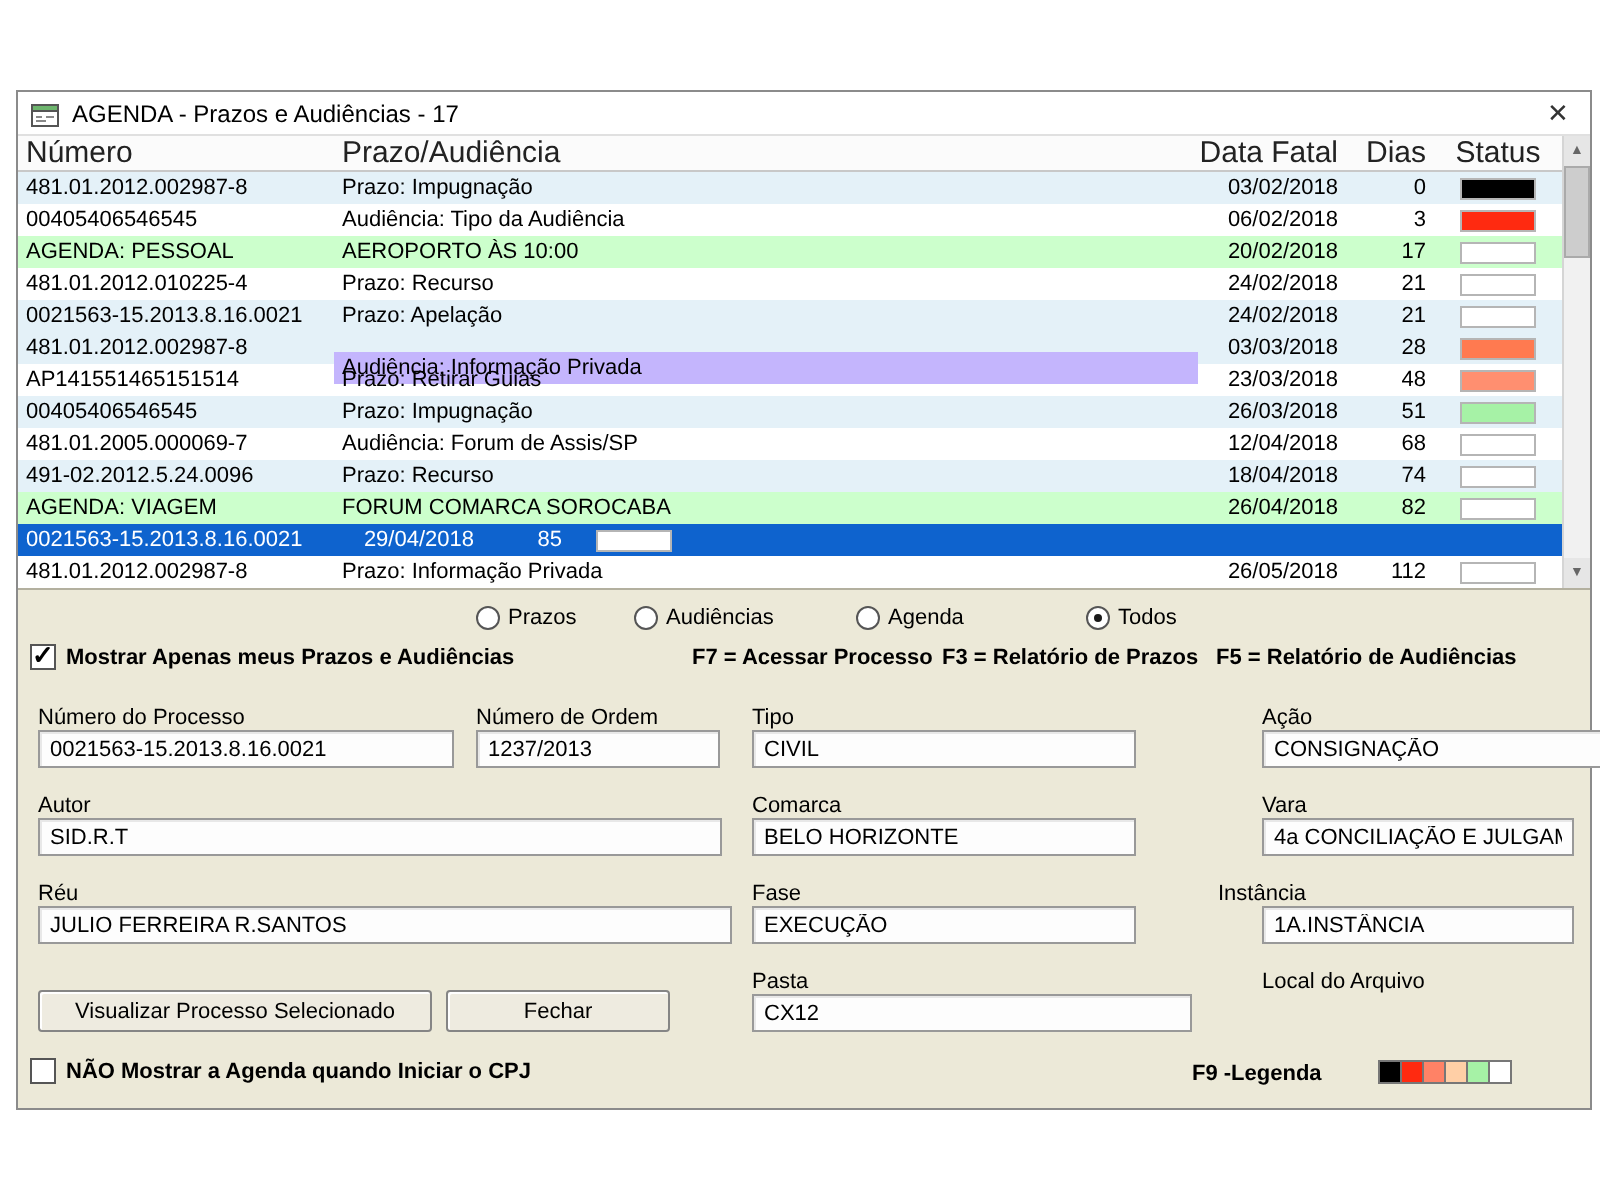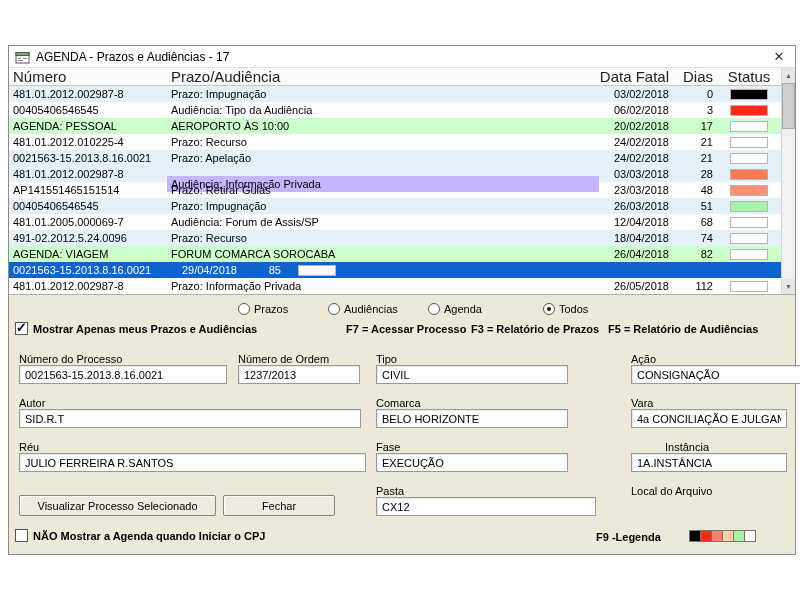--- a/index.html
+++ b/index.html
@@ -35,21 +35,21 @@
                   font-size: 7px; display: flex; align-items: center; justify-content: center; }
   .vscroll .arr.up { top: 0; }
   .vscroll .arr.down { bottom: 0; }
   .vscroll .thumb { position: absolute; left: 0; top: 15px; width: 100%; height: 46px; background: #cdcdcd; border: 1px solid #aaa; }
 
   
   .panel { position: absolute; left: 0; top: 248px; width: 786px; bottom: 0; background: #ece9d8;
            border-top: 1px solid #b3b09f; font-size: 11px; color: #000; }
 
   .radio-item { position: absolute; top: 8px; display: flex; align-items: center; }
-  .r1 { left: 188px; margin-left: 41px; } .r2 { left: 319px; } .r3 { left: 419px; } .r4 { left: 534px; }
+  .r1 { left: 188px; margin-left: 41px; } .r2 { left: 308px; } .r3 { left: 419px; } .r4 { left: 534px; }
   .radio { width: 12px; height: 12px; border: 1px solid #555; border-radius: 50%; background: #fff;
            display: inline-block; position: relative; margin-right: 4px; flex: none; }
   .radio.on::after { content: ""; position: absolute; left: 3px; top: 3px; width: 4px; height: 4px;
                      border-radius: 50%; background: #1a1a1a; }
 
   .cbx { position: absolute; width: 13px; height: 13px; background: #fff; border: 1px solid #555; }
   .cbx.on::after { content: "\2713"; position: absolute; left: 0px; top: -3px; font-size: 13px; font-weight: 700; color: #000; }
 
   .blabel { position: absolute; font-weight: 700; white-space: nowrap; }
   .fld-label { position: absolute; white-space: nowrap; color: #000; }
@@ -254,21 +254,21 @@
       <input class="fld" style="left: 10px; top: 114px; width: 342px;" readonly="" value="SID.R.T">
       <span class="fld-label" style="left:367px; top:102px;">Comarca</span>
       <input class="fld" style="left: 367px; top: 114px; width: 192px;" readonly="" value="BELO HORIZONTE">
       <span class="fld-label" style="left:622px; top:102px;">Vara</span>
       <input class="fld" style="left: 622px; top: 114px; width: 156px;" readonly="" value="4a CONCILIAÇÃO E JULGAMENTO">
 
       <span class="fld-label" style="left:10px; top:146px;">Réu</span>
       <input class="fld" style="left: 10px; top: 158px; width: 347px;" readonly="" value="JULIO FERREIRA R.SANTOS">
       <span class="fld-label" style="left:367px; top:146px;">Fase</span>
       <input class="fld" style="left: 367px; top: 158px; width: 192px;" readonly="" value="EXECUÇÃO">
-      <span class="fld-label" style="left:656px; top:146px;text-align:right;">Instância</span>
+      <span class="fld-label" style="left:600px; top:146px;text-align:right;">Instância</span>
       <input class="fld" style="left: 622px; top: 158px; width: 156px;" readonly="" value="1A.INSTÂNCIA">
 
       <button class="btn" style="left:10px; width:197px;">Visualizar Processo Selecionado</button>
       <button class="btn" style="left:214px; width:112px;">Fechar</button>
       <span class="fld-label" style="left:367px; top:190px;">Pasta</span>
       <input class="fld" style="left: 367px; top: 202px; width: 220px;" readonly="" value="CX12">
       <span class="fld-label" style="left:622px; top:190px;">Local do Arquivo</span>
 
       <span class="cbx" id="cb-noshow" style="left:6px; top:234px;"></span>
       <span class="blabel" style="left:24px; top:235px;">NÃO Mostrar a Agenda quando Iniciar o CPJ</span>

